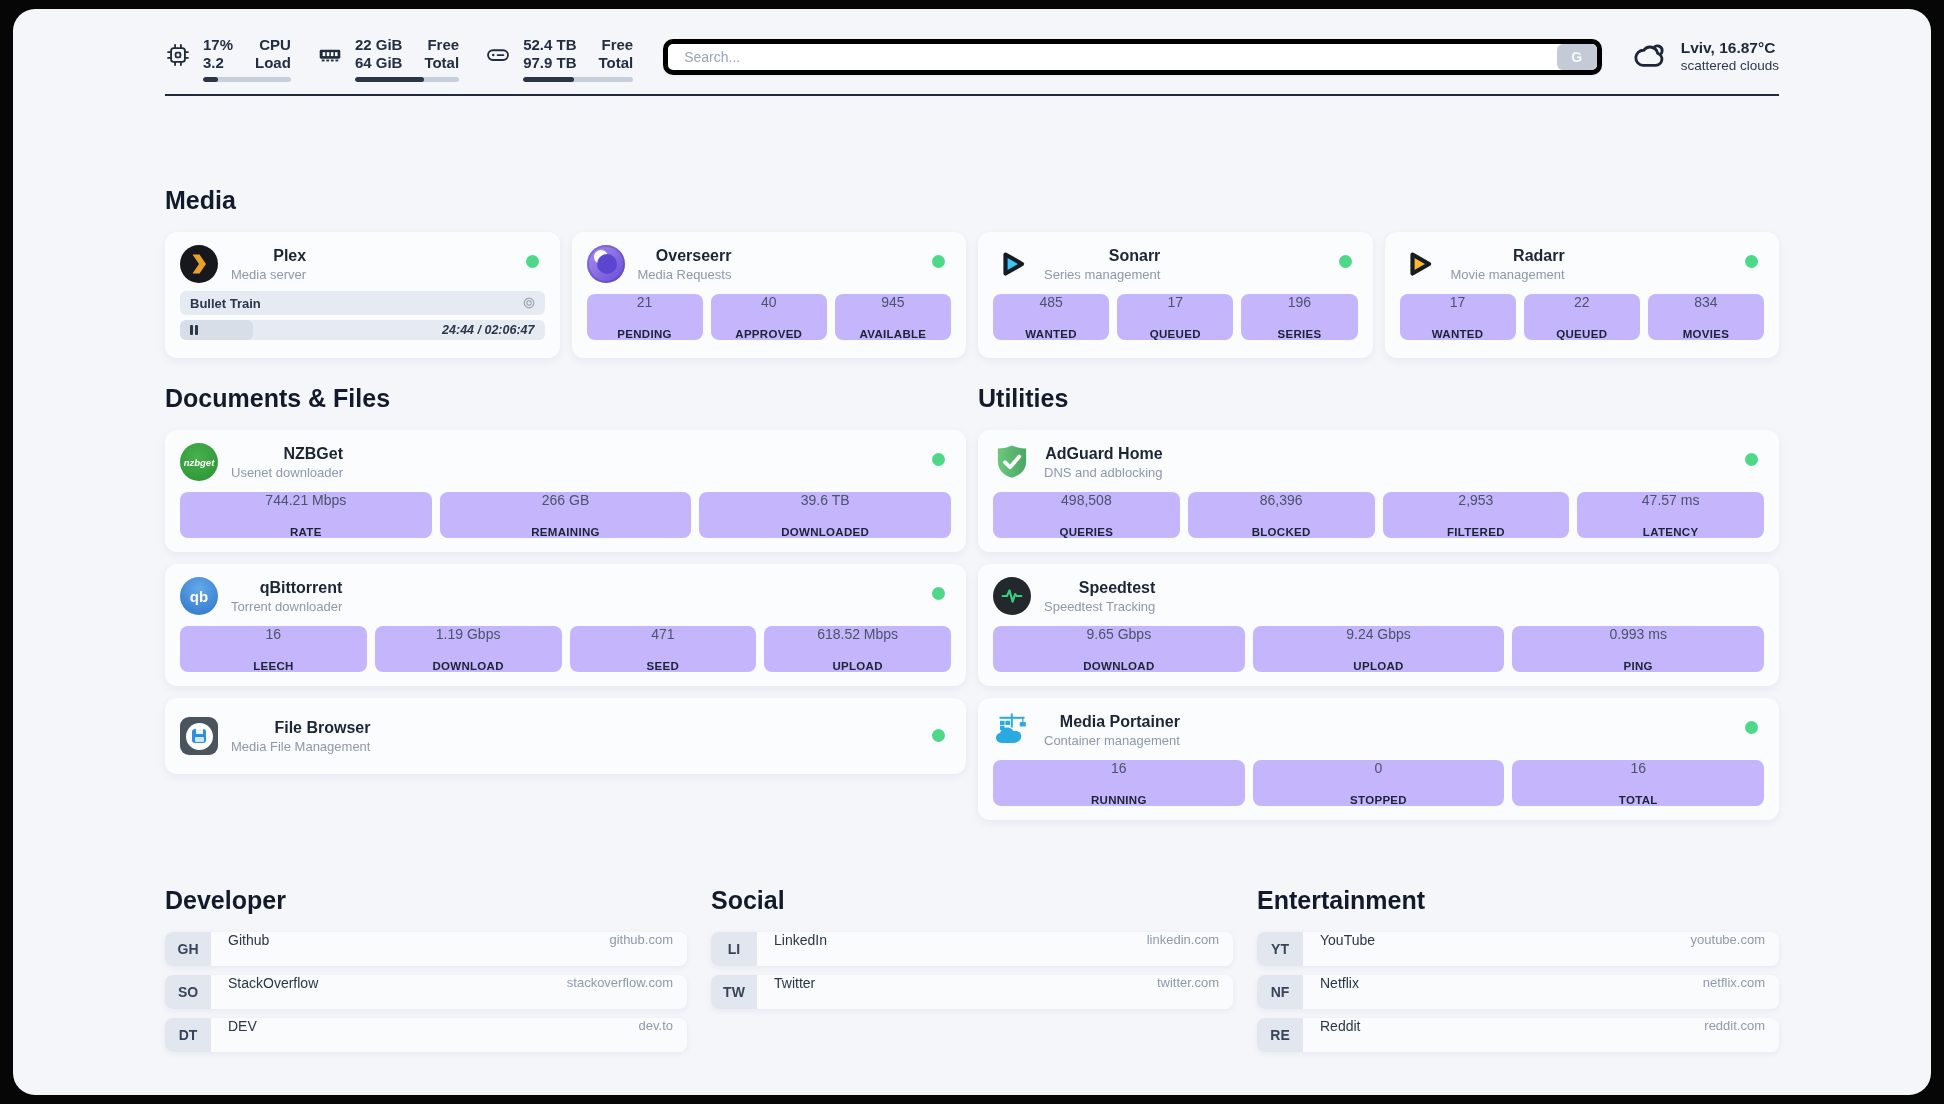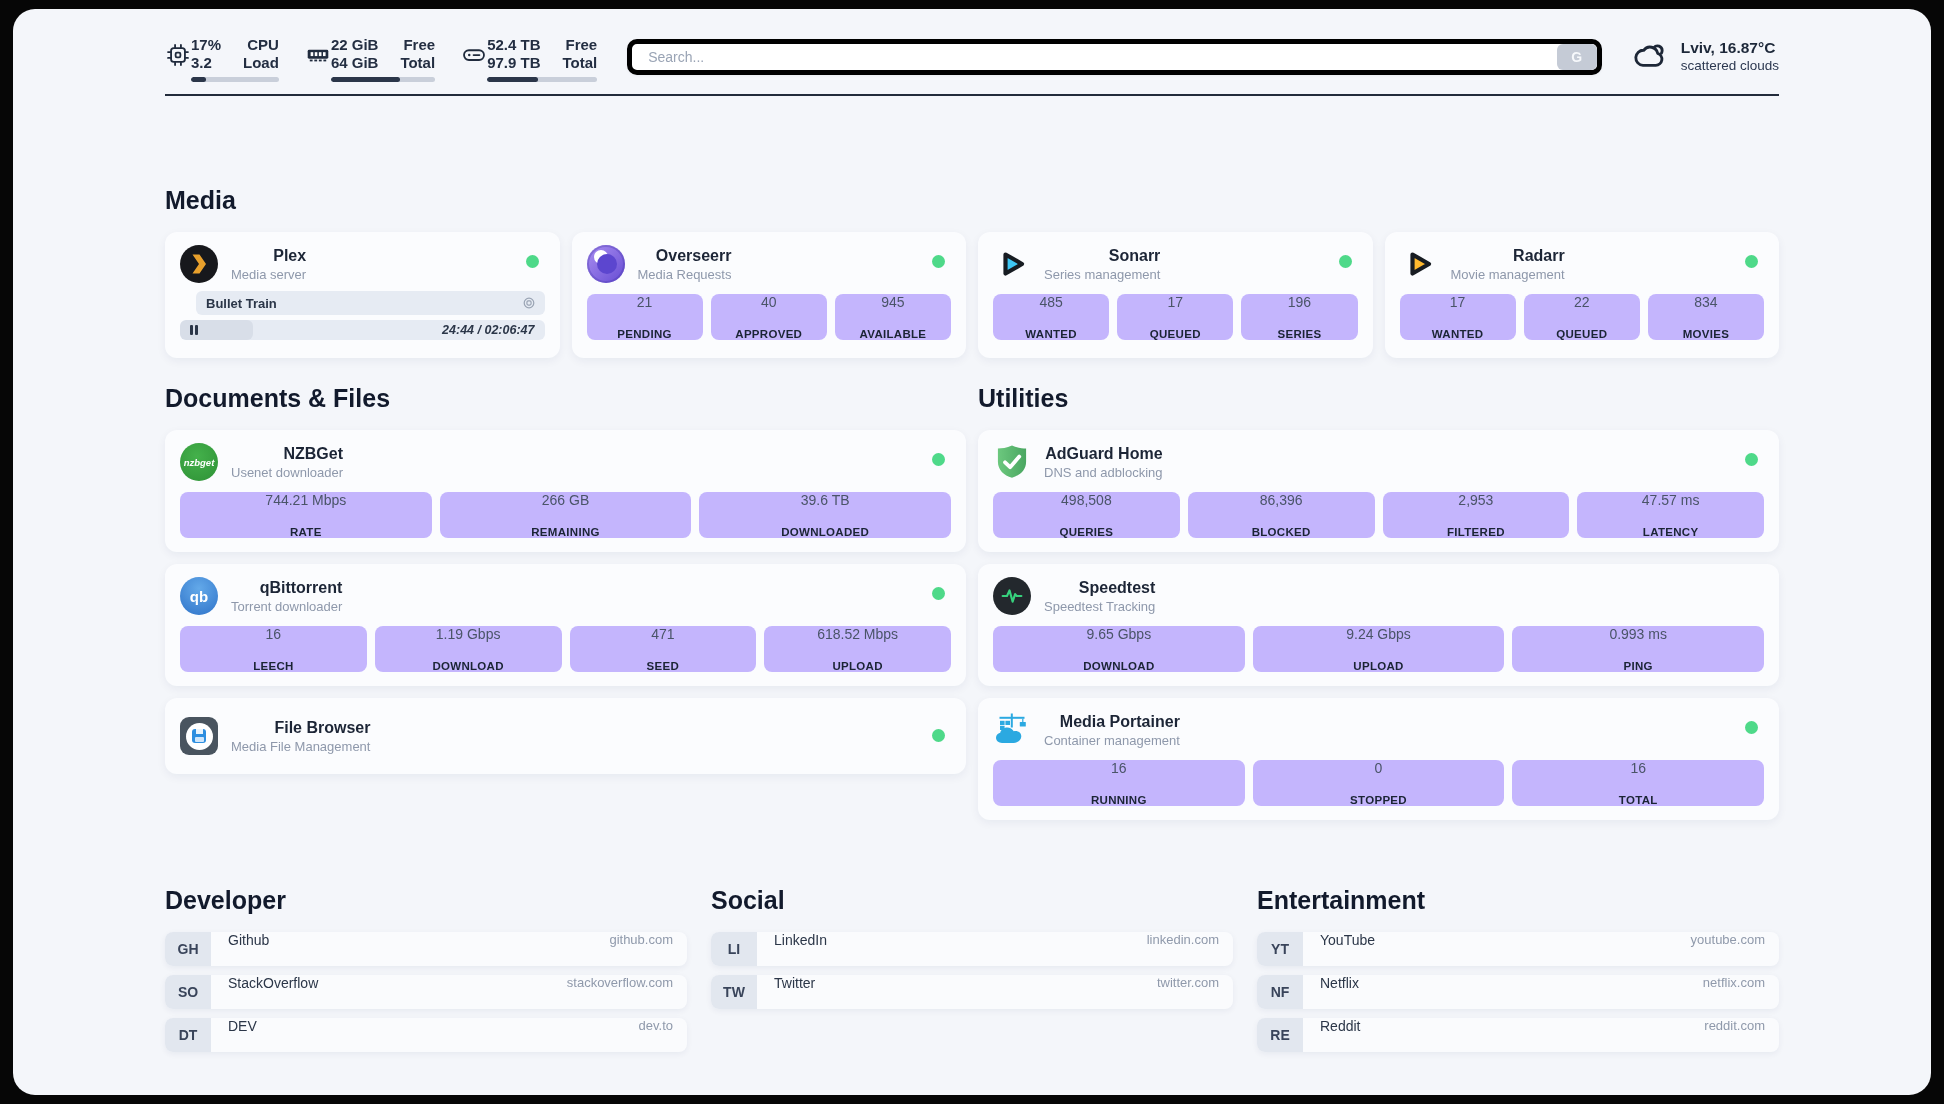--- a/index.html
+++ b/index.html
@@ -4,21 +4,21 @@
 <style>
   * { margin:0; padding:0; box-sizing:border-box; }
   html,body { width:1944px; height:1104px; }
   body { background:#060606; position:relative; font-family:"Liberation Sans", sans-serif; }
   .page { position:absolute; left:13px; right:13px; top:9px; bottom:9px; background:#f4f6fa; border-radius:22px; overflow:hidden; }
   .content { padding:0 152px; }
 
   
   .topbar { display:flex; align-items:flex-start; padding-top:27px; }
   .stats { display:flex; gap:26px; }
-  .stat { display:flex; }
+  .stat { display:flex; gap:12px; }
   .stat-icon { width:26px; height:26px; margin-top:6px; flex:none; }
   .stat-rows { display:flex; gap:22px; font-size:15px; font-weight:600; color:#232e42; line-height:18px; }
   .stat-rows .labs { text-align:right; }
   .stat-bar { height:5px; border-radius:3px; background:#c9cfda; margin-top:5px; overflow:hidden; }
   .stat-fill { height:100%; background:#2b3649; border-radius:3px; }
 
   .search-wrap { flex:1; margin:3px 30px 0 30px; position:relative; height:36px; }
   .search-wrap input { width:100%; height:100%; border:5px solid #000000; border-radius:10px; background:#fff;
     padding:0 56px 0 16px; font-size:14px; color:#2b3648; outline:none; box-shadow:0 1px 3px rgba(20,30,60,.05);
     font-family:"Liberation Sans", sans-serif; }
@@ -55,21 +55,21 @@
 
   .statrow { display:flex; gap:8px; margin-top:11px; }
   .statbox { flex:1; height:46px; background:#c4b5fd; border-radius:8px; display:flex; flex-direction:column;
     align-items:center; justify-content:space-between; gap:2px; }
   .sv { font-size:14px; color:#4a5468; font-weight:500; }
   .sl { font-size:11.5px; font-weight:700; color:#1b2435; letter-spacing:.3px; }
 
   
   .player { margin-top:8px; display:flex; flex-direction:column; gap:5px; }
   .ptitle { height:24px; background:#e6ebf3; border-radius:6px; display:flex; align-items:center; padding:0 8px 0 10px;
-    font-size:13px; font-weight:600; color:#2b3648;margin-left:16px; }
+    font-size:13px; font-weight:600; color:#2b3648; }
   .gear { margin-left:auto; width:16px; height:16px; cursor:pointer; }
   .pbar { height:20px; background:#e6ebf3; border-radius:6px; position:relative; display:flex; align-items:center; overflow:hidden;font-style:italic; }
   .pfill { position:absolute; left:0; top:0; bottom:0; background:#d8dee8; border-radius:6px; display:flex;
     align-items:center; padding-left:10px; }
   .pause { display:flex; gap:2.5px; }
   .pause i { display:block; width:2.5px; height:10px; background:#2b3648; border-radius:1px; }
   .ptime { margin-left:auto; padding-right:10px; font-size:12.5px; font-weight:600; color:#2b3648; position:relative; }
 
   
   .circle { border-radius:50%; width:38px; height:38px; display:flex; align-items:center; justify-content:center; overflow:hidden; }

